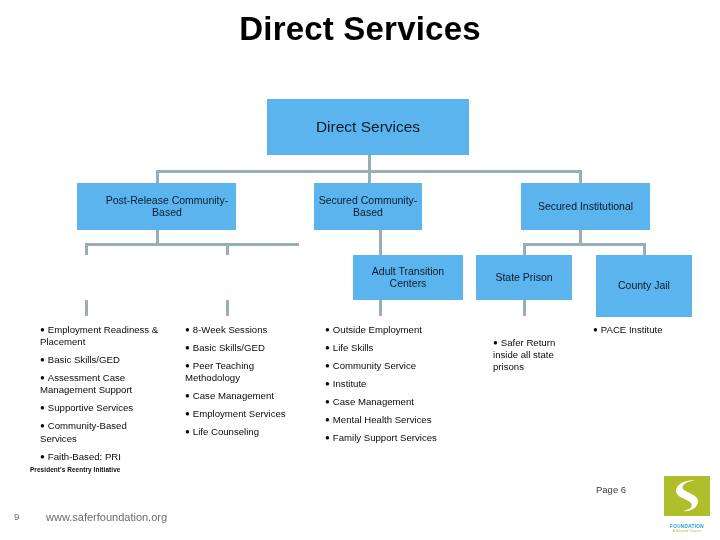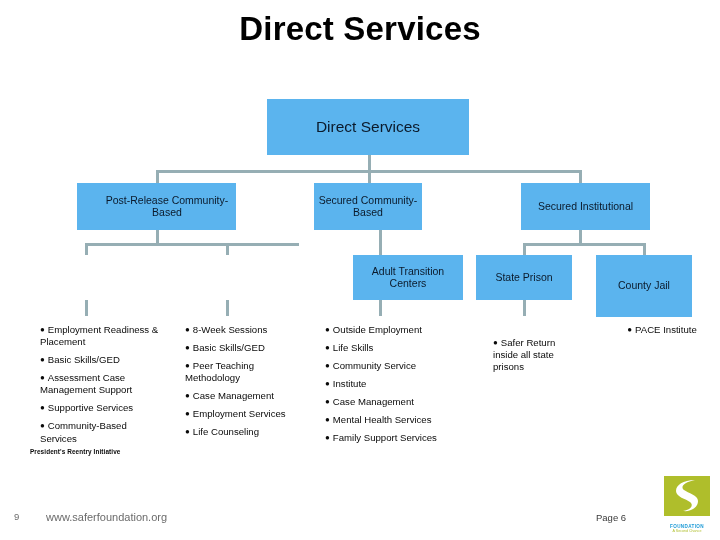--- a/index.html
+++ b/index.html
@@ -117,21 +117,21 @@
   .footer-url {
     position: absolute;
     left: 46px;
     top: 511px;
     font-size: 11px;
     color: #6B6B6B;
   }
   .footer-page-label {
     position: absolute;
     left: 596px;
-    top: 512px;
+    top: 484px;
     font-size: 9.5px;
     color: #3A3A3A;
     text-align: center;
   }
 
   
   .logo {
     position: absolute;
     left: 664px;
     top: 476px;
@@ -252,20 +252,21 @@
     <span>County Jail</span>
   </div>
 
   <div class="bcol" style="left:30px; top:324px; width:132px;">
     <ul>
         <li><span class="dot">●</span><span class="txt">Employment Readiness &amp; Placement</span></li>
         <li><span class="dot">●</span><span class="txt">Basic Skills/GED</span></li>
         <li><span class="dot">●</span><span class="txt">Assessment Case Management Support</span></li>
         <li><span class="dot">●</span><span class="txt">Supportive Services</span></li>
         <li><span class="dot">●</span><span class="txt">Community-Based Services</span></li>
+        <li><span class="dot">●</span><span class="txt">Faith-Based: PRI</span></li>
       </ul>
     <div class="subnote">President's Reentry Initiative</div>
   </div>
 
   <div class="bcol" style="left:175px; top:324px; width:116px;">
     <ul>
         <li><span class="dot">●</span><span class="txt">8-Week Sessions</span></li>
         <li><span class="dot">●</span><span class="txt">Basic Skills/GED</span></li>
         <li><span class="dot">●</span><span class="txt">Peer Teaching Methodology</span></li>
         <li><span class="dot">●</span><span class="txt">Case Management</span></li>
@@ -288,21 +289,21 @@
 
   </div>
 
   <div class="bcol" style="left:483px; top:337px; width:86px;">
     <ul>
         <li><span class="dot">●</span><span class="txt">Safer Return inside all state prisons</span></li>
       </ul>
 
   </div>
 
-  <div class="bcol" style="left:604px; top:324px; width:106px;text-align:center;">
+  <div class="bcol" style="left:583px; top:324px; width:106px;">
     <ul>
         <li><span class="dot">●</span><span class="txt">PACE Institute</span></li>
       </ul>
 
   </div>
 
   <div class="footer-page-num">9</div>
   <div class="footer-url">www.saferfoundation.org</div>
   <div class="footer-page-label">Page 6</div>
 

